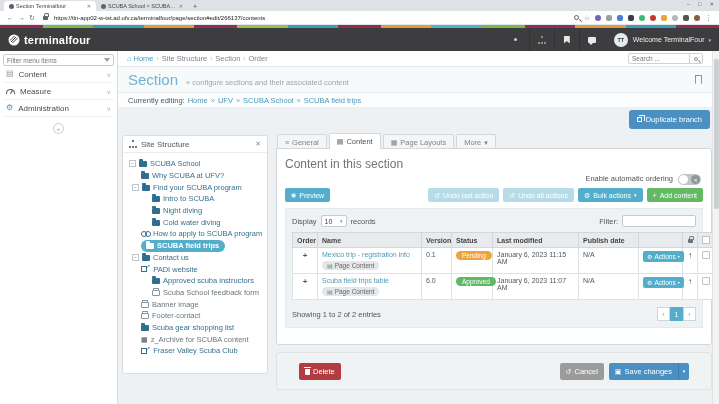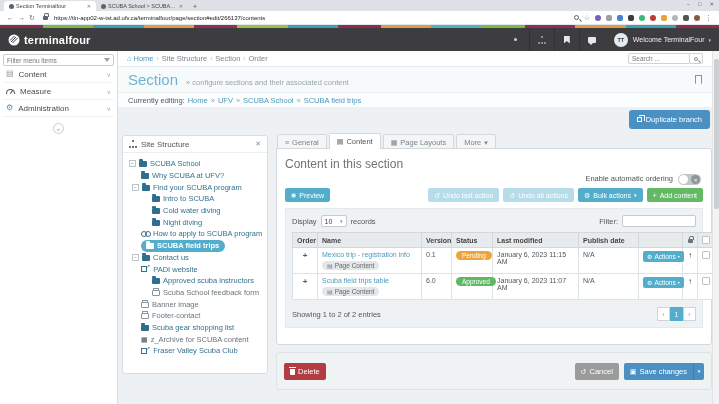--- a/index.html
+++ b/index.html
@@ -150,21 +150,21 @@
   .upic{color:#444;font-size:8px;font-weight:bold;}
   .cb{display:block;width:8px;height:8px;border:1px solid #bcc2c6;background:#fff;border-radius:1px;margin:0 auto;}
   .hlock{display:inline-block;width:5px;height:4px;background:#6b757a;border-radius:1px;position:relative;margin-left:1px;}
   .hlock::before{content:'';position:absolute;top:-3px;left:1px;width:3px;height:3px;border:1px solid #6b757a;border-bottom:none;border-radius:2px 2px 0 0;}
   .showrow{display:flex;align-items:center;margin-top:7px;font-size:7.5px;color:#555;}
   .pg{margin-left:auto;display:flex;}
   .pgbtn{min-width:13px;height:14px;border:1px solid #cfd4d7;background:#fff;color:#999;font-size:7px;display:flex;align-items:center;justify-content:center;padding:0 3px;}
   .pgbtn.cur{background:#54aecb;color:#fff;border-color:#54aecb;}
 
   
-  .footerbar{position:absolute;left:276px;top:301px;width:436px;height:38px;background:#f0f3f4;border:1px solid #dfe3e5;border-radius:3px;display:flex;align-items:center;padding:0 7px;}
+  .footerbar{position:absolute;left:276px;top:301px;width:436px;height:38px;background:#f0f3f4;border:1px solid #dfe3e5;border-radius:3px;display:flex;align-items:center;padding:0 22px;}
   .b-delete{background:#b23c42;height:17px;font-size:7.5px;}
   .trashic{width:5px;height:6px;background:#fff;border-radius:0 0 1px 1px;position:relative;margin-top:1px;}
   .trashic::before{content:'';position:absolute;top:-2px;left:-1px;width:7px;height:1px;background:#fff;}
   .footright{margin-left:auto;display:flex;gap:5px;align-items:center;}
   .b-cancel{background:#9b9b9b;height:17px;font-size:7.5px;}
   .savegrp{display:flex;}
   .b-save{background:#4a90c2;height:17px;font-size:7.5px;border-radius:2px 0 0 2px;}
   .savecaret{width:11px;height:17px;background:#4a90c2;border-left:1px solid #3d7eae;border-radius:0 2px 2px 0;display:flex;align-items:center;justify-content:center;color:#fff;font-size:5px;}
   .saveic{font-size:7px;line-height:1;}
 
@@ -331,25 +331,25 @@
             <span class="exp">−</span>
             <span class="f"></span>
             <span>Find your SCUBA program</span>
           </div>
         <div class="tnode l2">
             <span class="f"></span>
             <span>Intro to SCUBA</span>
           </div>
         <div class="tnode l2">
             <span class="f"></span>
+            <span>Night diving</span>
+          </div>
+        <div class="tnode l2">
+            <span class="f"></span>
             <span>Cold water diving</span>
-          </div>
-        <div class="tnode l2">
-            <span class="f"></span>
-            <span>Night diving</span>
           </div>
         <div class="tnode l1">
             <span class="lnk"></span>
             <span>How to apply to SCUBA program</span>
           </div>
         <div class="tnode l1">
             <span class="selpill">
               <span class="f white"></span>
               <span>SCUBA field trips</span>
             </span>

